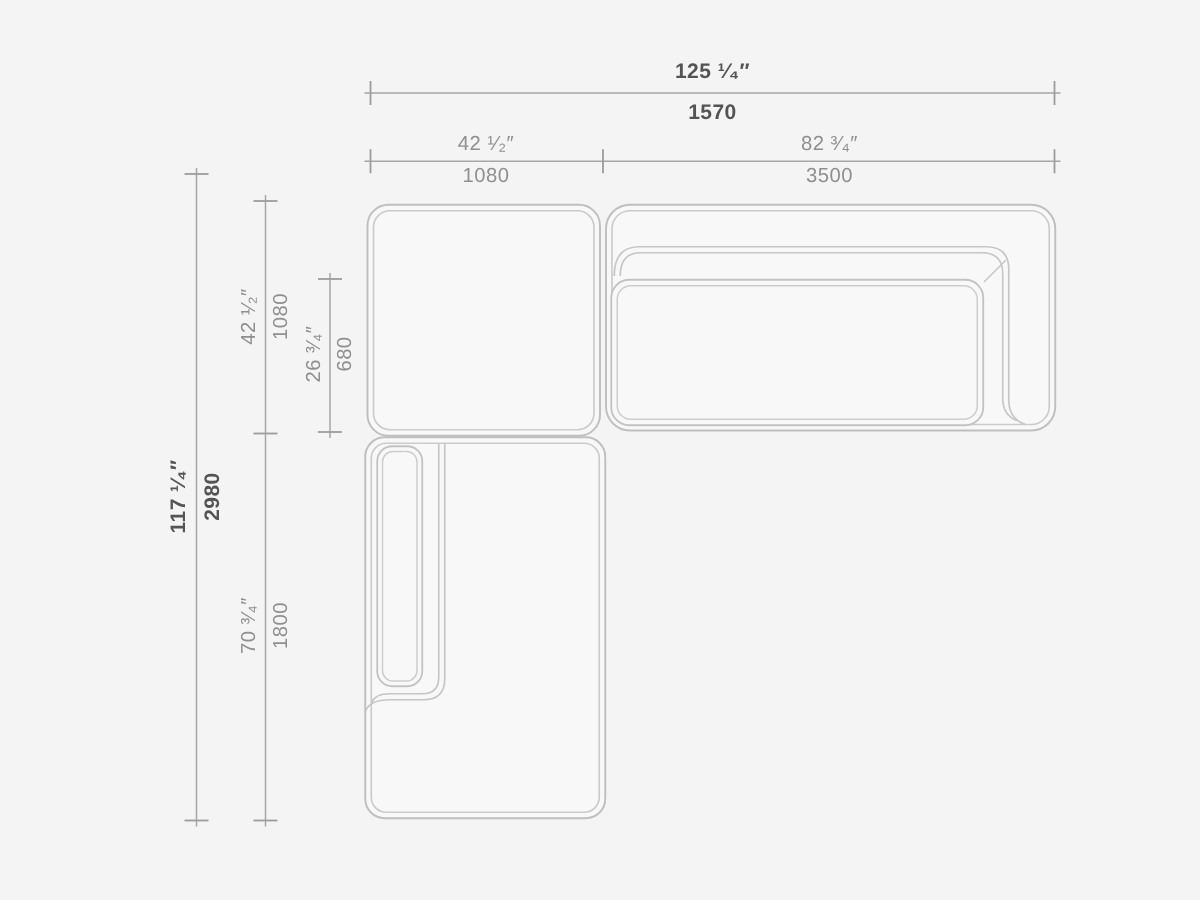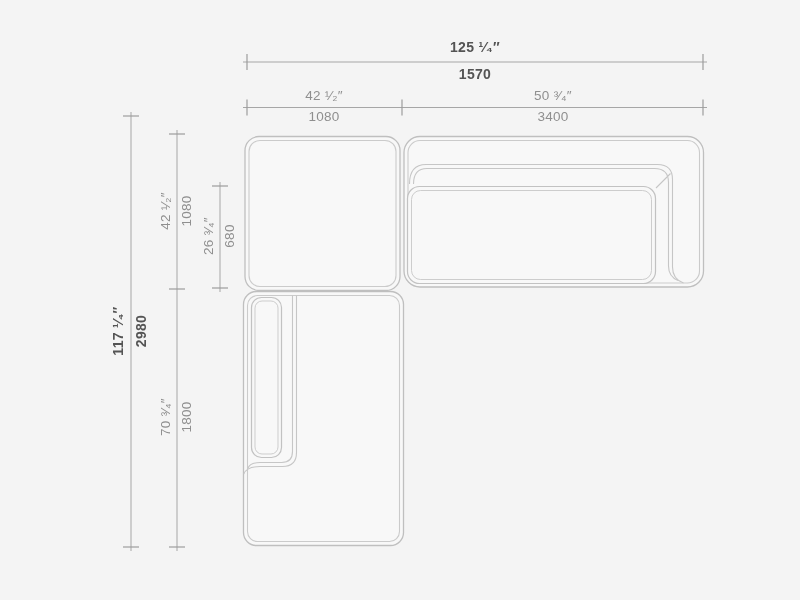--- a/index.html
+++ b/index.html
@@ -96,22 +96,22 @@
       <rect class="cushion-in" x="225" y="301" width="23" height="153" rx="7"></rect>
     </g>
   </svg>
 
   <div class="dim-label strong" style="left:445px;top:47px">125 ¹⁄₄″</div>
   <div class="dim-label strong" style="left:445px;top:74px">1570</div>
 
   <div class="dim-label" style="left:294px;top:96px">42 ¹⁄₂″</div>
   <div class="dim-label" style="left:294px;top:117px">1080</div>
 
-  <div class="dim-label" style="left:523px;top:96px">50 ³⁄₄″</div>
-  <div class="dim-label" style="left:523px;top:117px">3400</div>
+  <div class="dim-label" style="left:523px;top:96px">82 ³⁄₄″</div>
+  <div class="dim-label" style="left:523px;top:117px">3500</div>
 
   <div class="dim-label strong vert" style="left:88px;top:331px">117 ¹⁄₄″</div>
   <div class="dim-label strong vert" style="left:111px;top:331px">2980</div>
 
   <div class="dim-label vert" style="left:136px;top:211px">42 ¹⁄₂″</div>
   <div class="dim-label vert" style="left:157px;top:211px">1080</div>
 
   <div class="dim-label vert" style="left:179px;top:236px">26 ³⁄₄″</div>
   <div class="dim-label vert" style="left:200px;top:236px">680</div>
 

